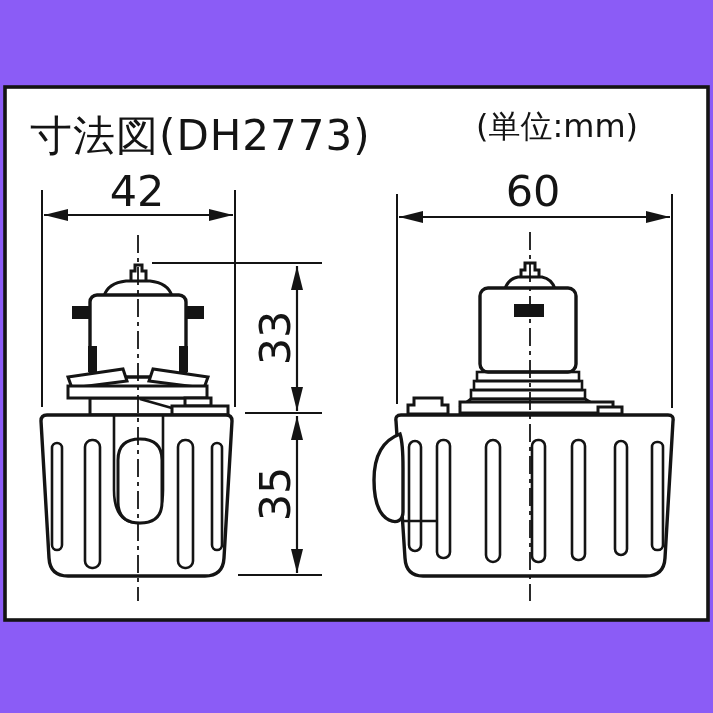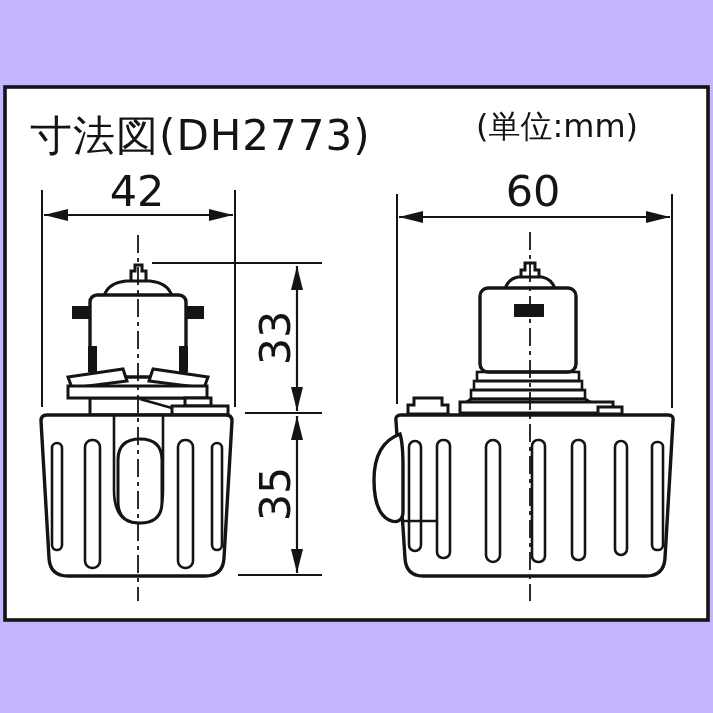--- a/index.html
+++ b/index.html
@@ -1,19 +1,19 @@
 <!DOCTYPE html>
 <html><head>
 <meta charset="utf-8">
 <style>
   html,body{margin:0;padding:0;background:#ffffff;}
   .canvas{
     position:relative;
     width:713px;height:713px;
-    background:#c4b5fd;
+    background:#8b5cf6;
     font-family:"DejaVu Sans","Liberation Sans",sans-serif;
     overflow:hidden;
   }
   svg{position:absolute;left:0;top:0;}
   .outline{fill:#ffffff;stroke:#141414;stroke-width:3;}
   .outline-thick{fill:#ffffff;stroke:#141414;stroke-width:3.4;}
   .detail{fill:none;stroke:#141414;stroke-width:2.6;}
   .solid{fill:#141414;stroke:none;}
   .dimline{fill:none;stroke:#141414;stroke-width:2.2;}
   .extline{fill:none;stroke:#141414;stroke-width:2;}

